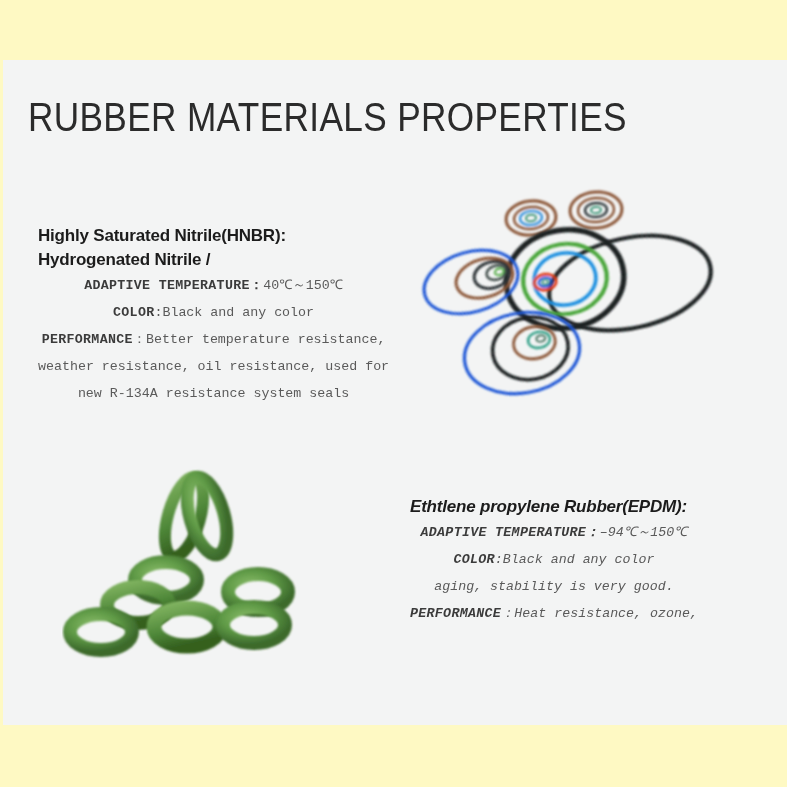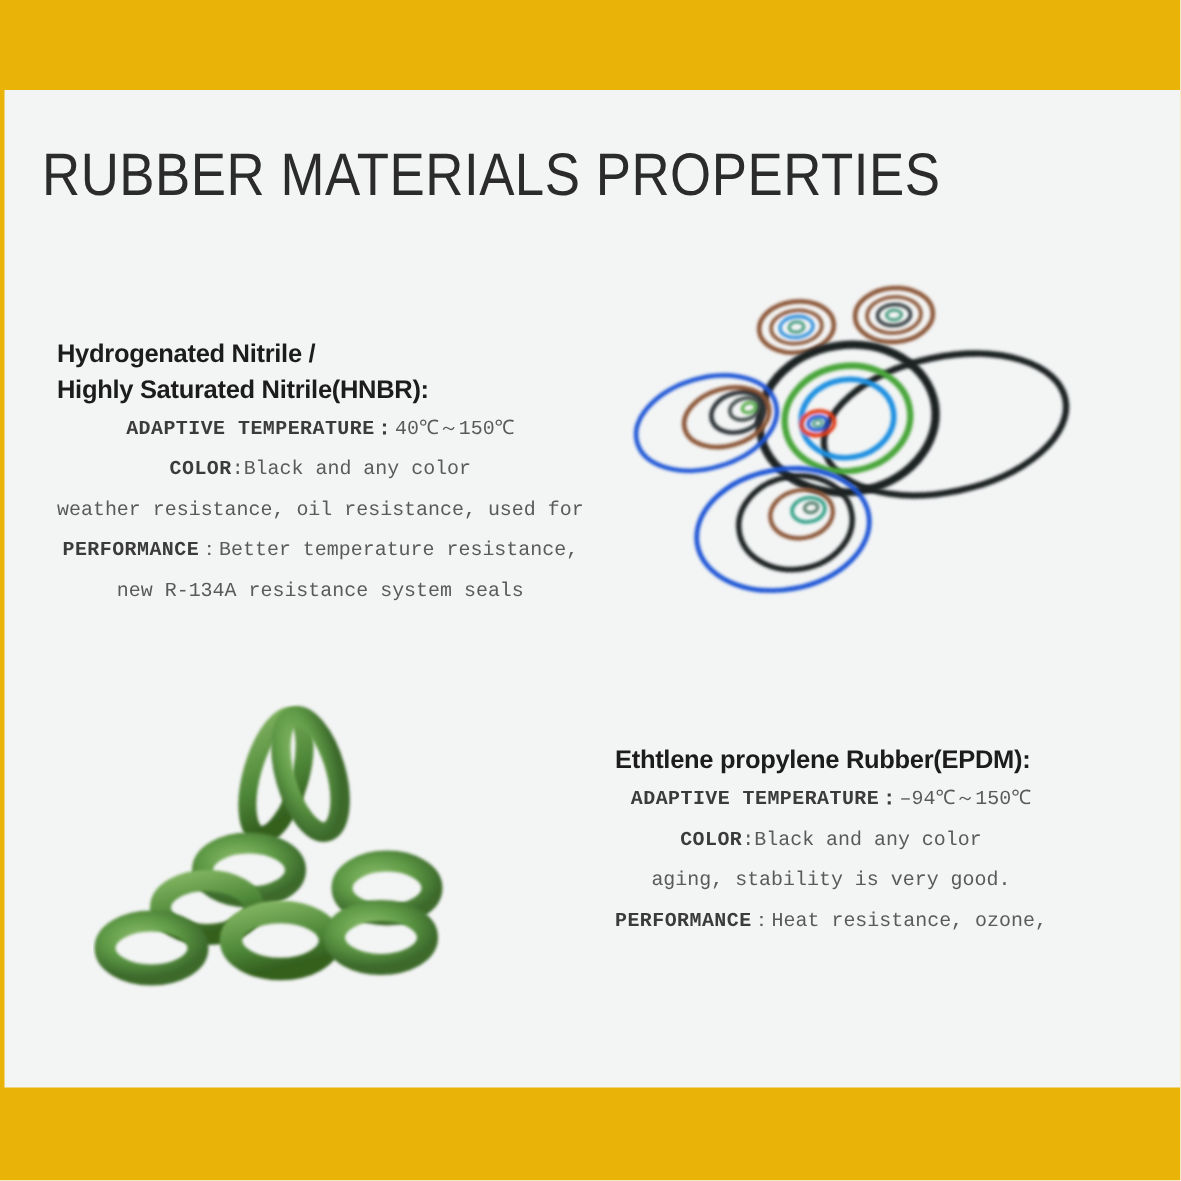--- a/index.html
+++ b/index.html
@@ -4,21 +4,21 @@
 <style>
   html, body {
     margin: 0;
     padding: 0;
     background: #ffffff;
   }
   .page {
     position: relative;
     width: 787px;
     height: 787px;
-    background: #eab308;
+    background: #fef9c3;
     overflow: hidden;
     font-family: "Liberation Sans", sans-serif;
   }
   .panel {
     position: absolute;
     left: 3px;
     top: 60px;
     width: 784px;
     height: 665px;
     background: #f3f4f4;
@@ -60,55 +60,55 @@
     text-align: center;
   }
   .block .specline .lbl {
     font-weight: bold;
     color: #3b3b3b;
     letter-spacing: 0.3px;
   }
   .block .specline .val { color: #5a5a5a; }
 
   #hnbr-block { left: 38px; top: 224px; }
-  #epdm-block { left: 410px; top: 495px; }
+  #epdm-block { left: 410px; top: 495px; font-style: italic; }
 
   
   .photo { position: absolute; }
   #oring-photo-multicolor { left: 398px; top: 178px; width: 334px; height: 224px; }
   #oring-photo-green { left: 62px; top: 462px; width: 272px; height: 216px; }
   .photo svg { display: block; width: 100%; height: 100%; }
 </style>
 </head>
 <body>
 
 <div class="page">
 
   <div class="panel"></div>
 
   <div class="title">RUBBER MATERIALS PROPERTIES</div>
 
   <div class="block" id="hnbr-block">
+    <div class="heading">Highly Saturated Nitrile(HNBR):</div>
     <div class="heading">Hydrogenated Nitrile /</div>
-    <div class="heading">Highly Saturated Nitrile(HNBR):</div>
 
     <div class="specline">
       <span class="lbl">ADAPTIVE TEMPERATURE：</span><span class="val">40℃～150℃</span>
     </div>
 
     <div class="specline">
       <span class="lbl">COLOR</span><span class="val">:Black and any color</span>
     </div>
 
     <div class="specline">
+      <span class="lbl">PERFORMANCE</span><span class="val">：Better temperature resistance,</span>
+    </div>
+
+    <div class="specline">
       <span class="val">weather resistance, oil resistance, used for</span>
-    </div>
-
-    <div class="specline">
-      <span class="lbl">PERFORMANCE</span><span class="val">：Better temperature resistance,</span>
     </div>
 
     <div class="specline">
       <span class="val">new R-134A resistance system seals</span>
     </div>
   </div>
 
   <div class="block" id="epdm-block">
     <div class="heading">Ethtlene propylene Rubber(EPDM):</div>
 

